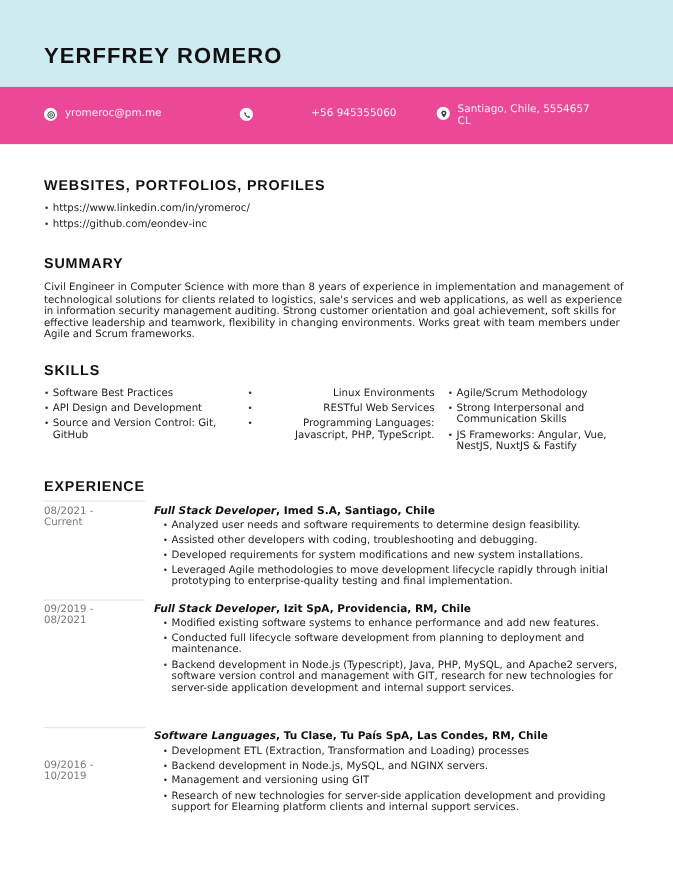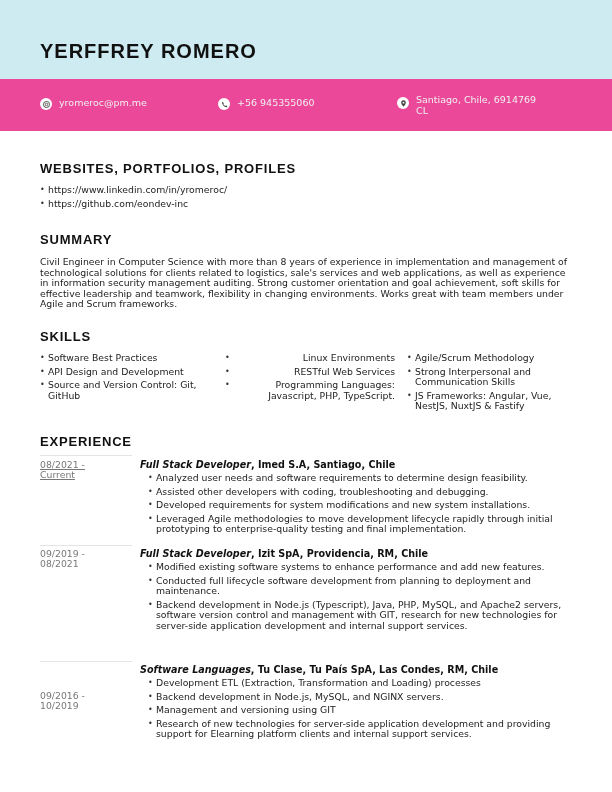--- a/index.html
+++ b/index.html
@@ -23,21 +23,21 @@
     position: absolute; top: 15px; display: flex; align-items: flex-start;
     font-size: 9.5px; line-height: 11px; color: #f0f0f0;
   }
   .contact-item .ic {
     width: 12px; height: 12px; border-radius: 50%; background: #fff;
     margin-right: 7px; margin-top: 1px; flex: 0 0 12px;
     display: flex; align-items: center; justify-content: center;
   }
   .contact-item .ic svg { width: 9px; height: 9px; }
   .ci-email { left: 40px; top: 18px; }
-  .ci-phone { left: 218px; top: 18px; }
+  .ci-phone { left: 218px; top: 18px; gap: 46px; }
   .ci-loc { left: 397px; top: 15px; width: 170px; }
 
   .section-title {
     position: absolute; left: 40px;
     font-family: Liberation Sans, sans-serif; font-weight: 700;
     font-size: 13px; letter-spacing: 0.8px; color: #111;
   }
   .small { font-size: 9.3px; line-height: 10.6px; color: #222; }
   .bullets { position: absolute; list-style: none; }
   .bullets li { position: relative; padding-left: 8px; margin-bottom: 3px; }
@@ -85,21 +85,21 @@
     <span>+56 945355060</span>
   </div>
   <div class="contact-item ci-loc">
     <span class="ic" style="margin-top:3px;">
       <svg viewBox="0 0 10 10">
           <path d="M5 1.5 A2.6 2.6 0 0 1 7.6 4.1 Q7.6 5.8 5 8.6 Q2.4 5.8 2.4 4.1 A2.6 2.6 0 0 1 5 1.5 Z" fill="#414141"></path>
           <circle cx="5" cy="4.1" r="1" fill="#fff"></circle>
         </svg>
     </span>
     <span>
-      <span style="display:block">Santiago, Chile, 6914769</span>
+      <span style="display:block">Santiago, Chile, 5554657</span>
       <span style="display:block">CL</span>
     </span>
   </div>
 </div>
 
 <div class="section-title" style="top:161px;">WEBSITES, PORTFOLIOS, PROFILES</div>
 <ul class="bullets small" style="left:40px; top:185px;">
   <li>https://www.linkedin.com/in/yromeroc/</li>
   <li>https://github.com/eondev-inc</li>
 </ul>
@@ -120,21 +120,21 @@
 </ul>
 <ul class="bullets small skills-col" style="left:407px; width:165px;">
   <li>Agile/Scrum Methodology</li>
   <li>Strong Interpersonal and Communication Skills</li>
   <li>JS Frameworks: Angular, Vue, NestJS, NuxtJS &amp; Fastify</li>
 </ul>
 
 <div class="section-title" style="top:434px;">EXPERIENCE</div>
 
 <div class="sep" style="top:455px;"></div>
-<div class="exp-date" style="top:460px;text-decoration:underline;">
+<div class="exp-date" style="top:460px;">
   <div>08/2021 -</div>
   <div>Current</div>
 </div>
 <div class="exp-title" style="top:459px;">
   <i>Full Stack Developer</i><span>, Imed S.A, Santiago, Chile</span>
 </div>
 <ul class="bullets small exp-list" style="top:473px;">
   <li>Analyzed user needs and software requirements to determine design feasibility.</li>
   <li>Assisted other developers with coding, troubleshooting and debugging.</li>
   <li>Developed requirements for system modifications and new system installations.</li>

